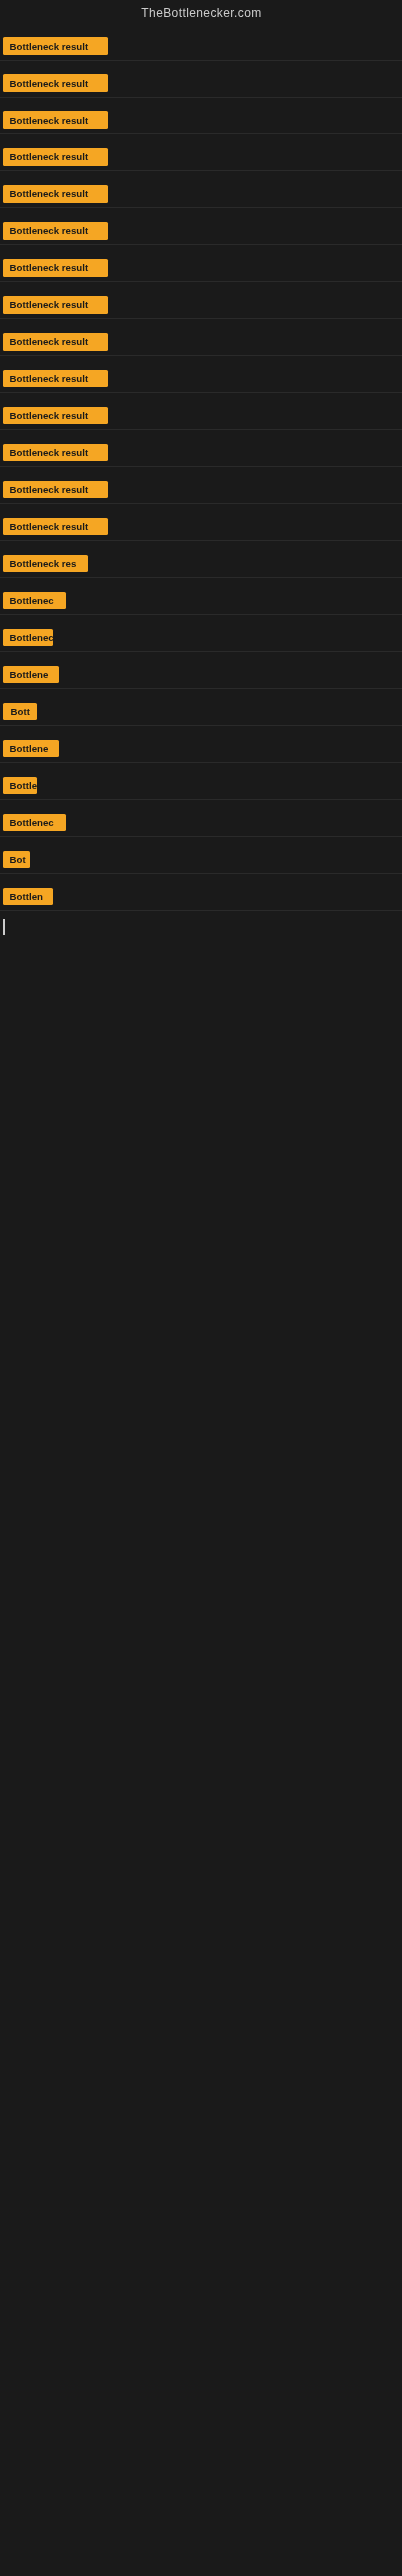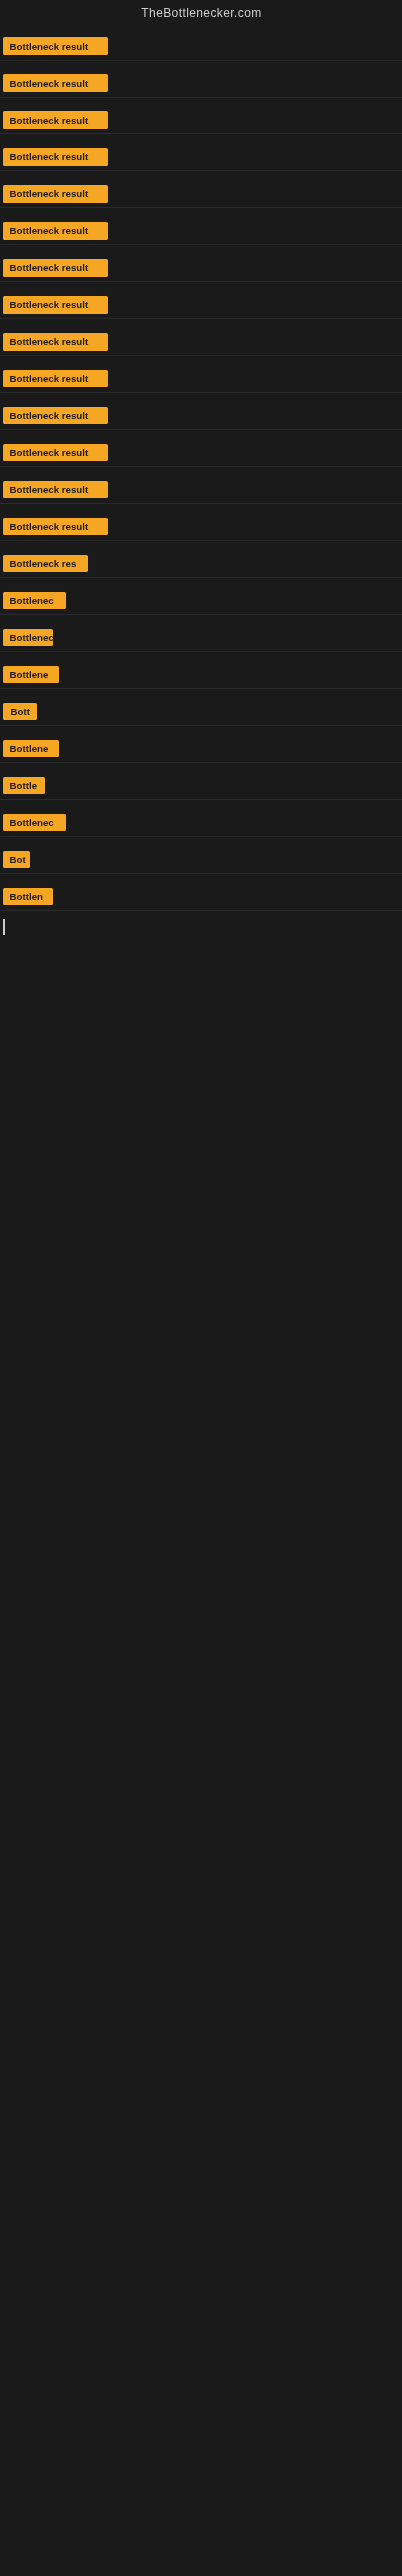--- a/index.html
+++ b/index.html
@@ -114,21 +114,21 @@
     <div class="result-row">
       <span class="bottleneck-badge" style="max-width: 56px; width: 56px;">Bottlene</span>
     </div>
     <div class="result-row">
       <span class="bottleneck-badge" style="max-width: 34px; width: 34px; text-align: center;">Bott</span>
     </div>
     <div class="result-row">
       <span class="bottleneck-badge" style="max-width: 56px; width: 56px;">Bottlene</span>
     </div>
     <div class="result-row">
-      <span class="bottleneck-badge" style="max-width: 42px; width: 42px;">Bottle</span>
+      <span class="bottleneck-badge" style="max-width: 42px; width: 34px;">Bottle</span>
     </div>
     <div class="result-row">
       <span class="bottleneck-badge" style="max-width: 63px; width: 63px;">Bottlenec</span>
     </div>
     <div class="result-row">
       <span class="bottleneck-badge" style="max-width: 27px; width: 27px;">Bot</span>
     </div>
     <div class="result-row">
       <span class="bottleneck-badge" style="max-width: 50px; width: 50px;">Bottlen</span>
     </div>

